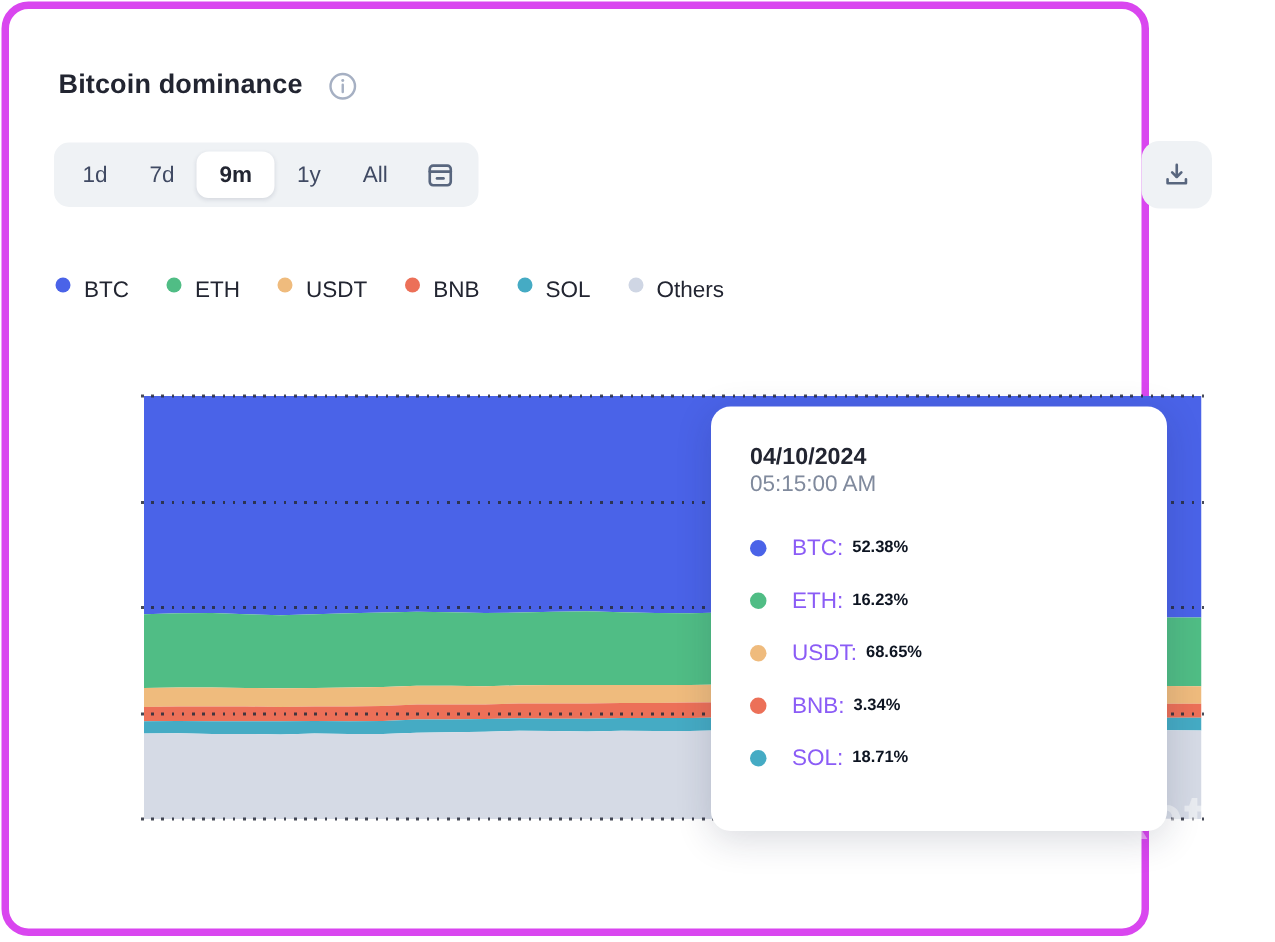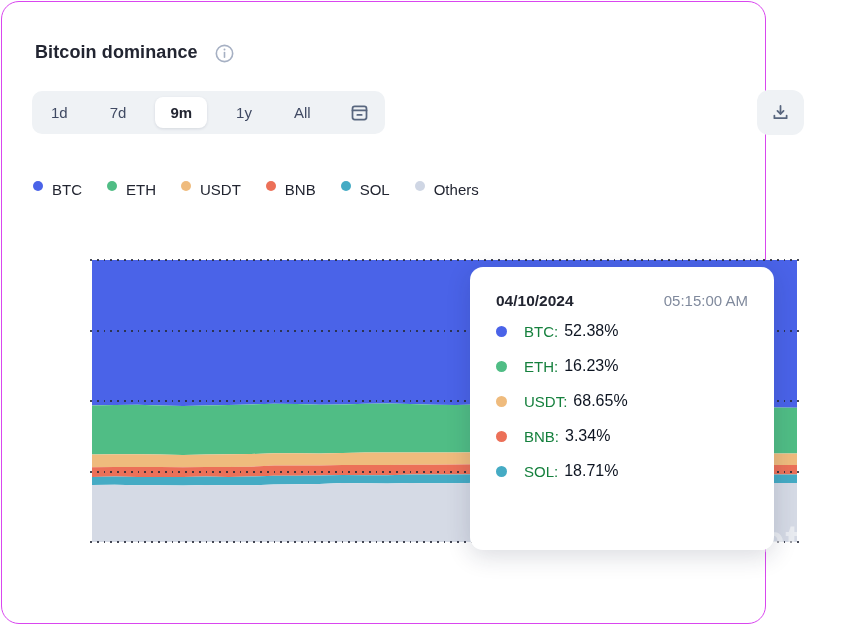--- a/index.html
+++ b/index.html
@@ -1,29 +1,29 @@
 <!DOCTYPE html>
 <html><head>
 <meta charset="utf-8">
 <style>
   * { margin:0; padding:0; box-sizing:border-box; }
   html,body { width:850px; height:628px; background:#ffffff; overflow:hidden;
               font-family:"Liberation Sans", sans-serif; }
   .card { position:absolute; left:1px; top:1px; width:765px; height:623px;
-          background:#fff; border:1px solid #d946ef; border-radius:18px;padding-left:24px; }
+          background:#fff; border:5px solid #d946ef; border-radius:18px;padding-left:24px; }
 
   
   .title { position:absolute; left:33px; top:40px; font-size:18px; font-weight:700;
            color:#222531; letter-spacing:.1px; }
   .info-icon { position:absolute; left:213px; top:42px; width:19px; height:19px; }
 
   
   .range-group { position:absolute; left:30px; top:89px; height:43px;
                  background:#eff2f5; border-radius:10px; display:inline-flex;
-                 align-items:center; padding:0 6px; gap:16px; }
+                 align-items:center; padding:0 6px; gap:2px; }
   .range-btn { font-size:15px; font-weight:500; color:#404a63; padding:7px 13px;
                border:none; background:transparent; border-radius:8px; cursor:pointer;
                font-family:inherit; }
   .range-btn.active { background:#ffffff; color:#222531; font-weight:600;
                       box-shadow:0 1px 3px rgba(33,40,77,.12); padding:7px 15px; }
   .range-btn.cal { padding:7px 9px 4px; }
 
   .download-btn { position:absolute; left:755px; top:88px; width:47px; height:45px;
                   background:#eff2f5; border:none; border-radius:12px; cursor:pointer;
                   display:flex; align-items:center; justify-content:center; }
@@ -53,27 +53,27 @@
   .watermark { position:absolute; left:494px; top:500px; z-index:2; pointer-events:none;
                display:flex; align-items:center; gap:14px; opacity:.75; }
   .watermark-ring { width:56px; height:56px; border:9px solid rgba(255,255,255,.62);
                     border-radius:50%; margin-top:22px; }
   .watermark-text { font-size:42px; font-weight:700; color:rgba(255,255,255,.62); letter-spacing:.5px; }
 
   
   .tooltip { position:absolute; left:468px; top:265px; width:304px; height:283px;
              background:#fff; border-radius:13px; z-index:5;
              box-shadow:0 6px 24px rgba(23,34,64,.16); padding:25px 26px 18px; }
-  .tt-head { display:flex; justify-content:space-between; align-items:baseline; margin-bottom:11px; }
+  .tt-head { display:flex; justify-content:space-between; align-items:baseline; margin-bottom:24px;flex-direction:column; }
   .tt-date { font-size:15.5px; font-weight:700; color:#222531; }
   .tt-time { font-size:15px; color:#808a9d; }
   .tt-row { display:flex; align-items:center; height:20px; margin-bottom:15px; }
   .tt-dot { width:11px; height:11px; border-radius:50%; margin-right:17px; flex:none; }
-  .tt-label { font-size:15px; color:#15803d; margin-right:6px; }
-  .tt-value { font-size:16px; font-weight:400; color:#0d1421; }
+  .tt-label { font-size:15px; color:#8b5cf6; margin-right:6px; }
+  .tt-value { font-size:11px; font-weight:700; color:#0d1421; }
 
   .icon-stroke { stroke:#58667e; stroke-width:2; fill:none; stroke-linecap:round; stroke-linejoin:round; }
 </style>
 </head>
 <body>
 
 <div class="card">
 
   <div class="title">Bitcoin dominance</div>
   <span class="info-icon">

